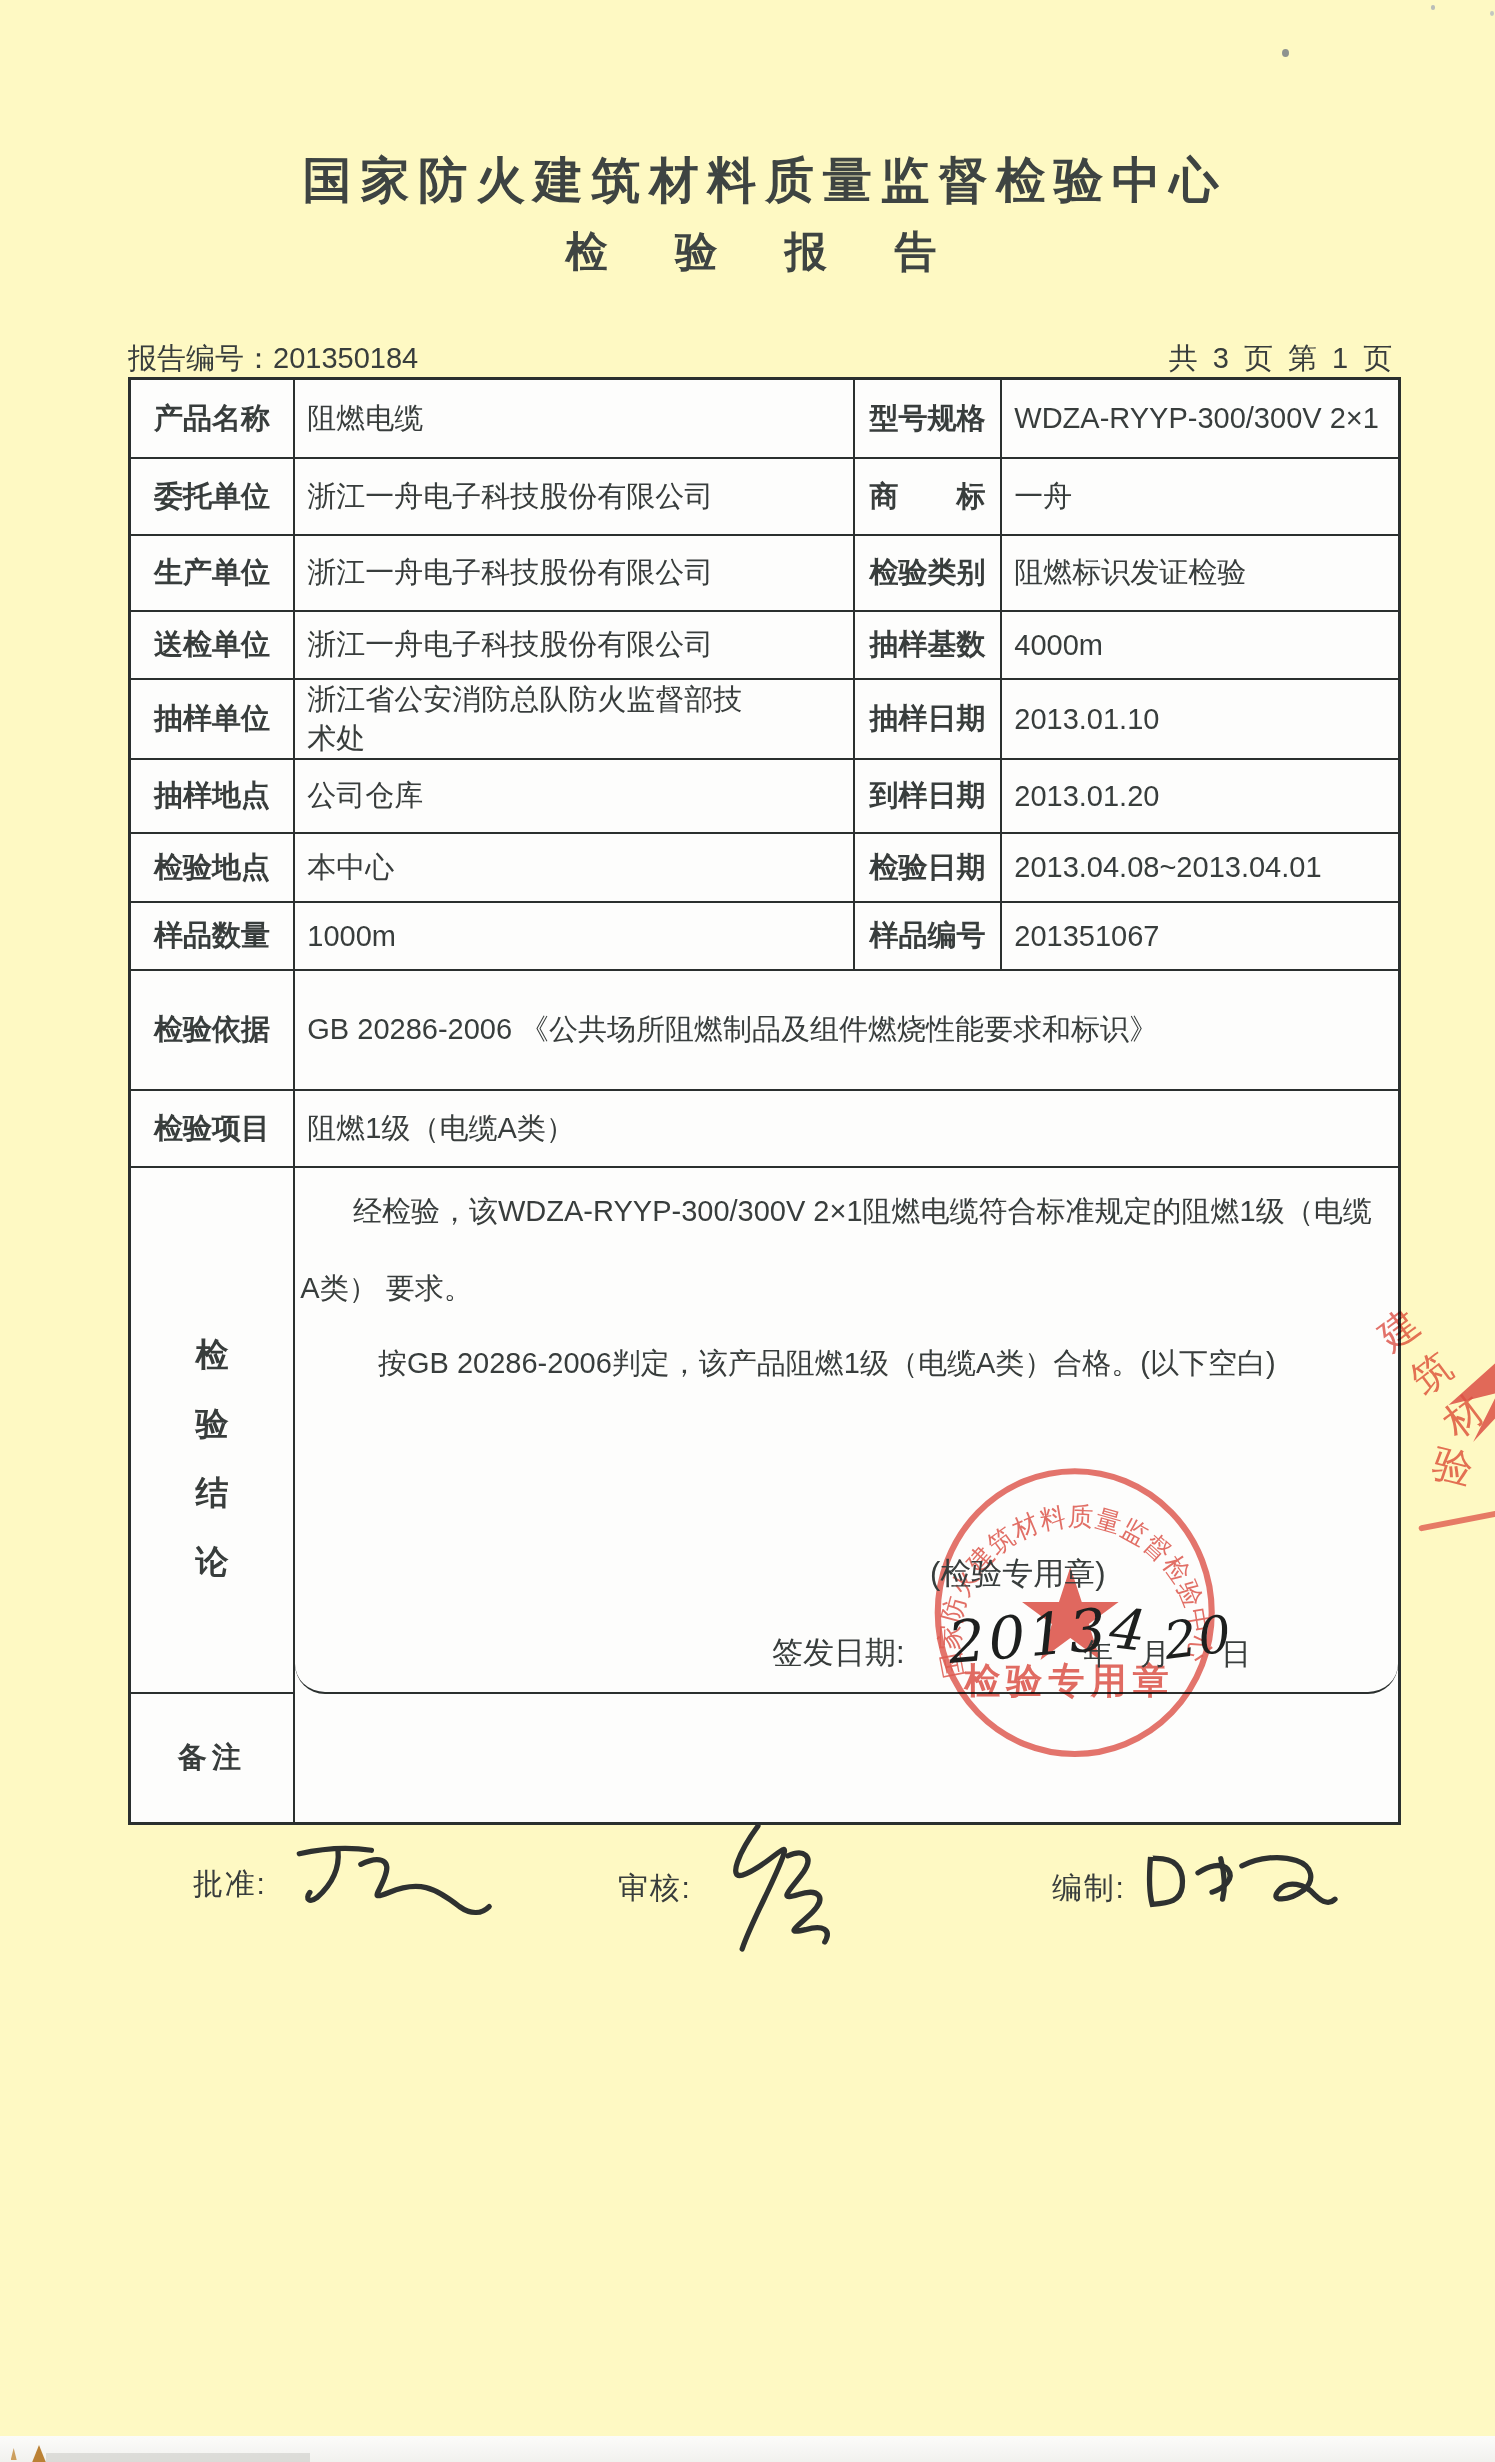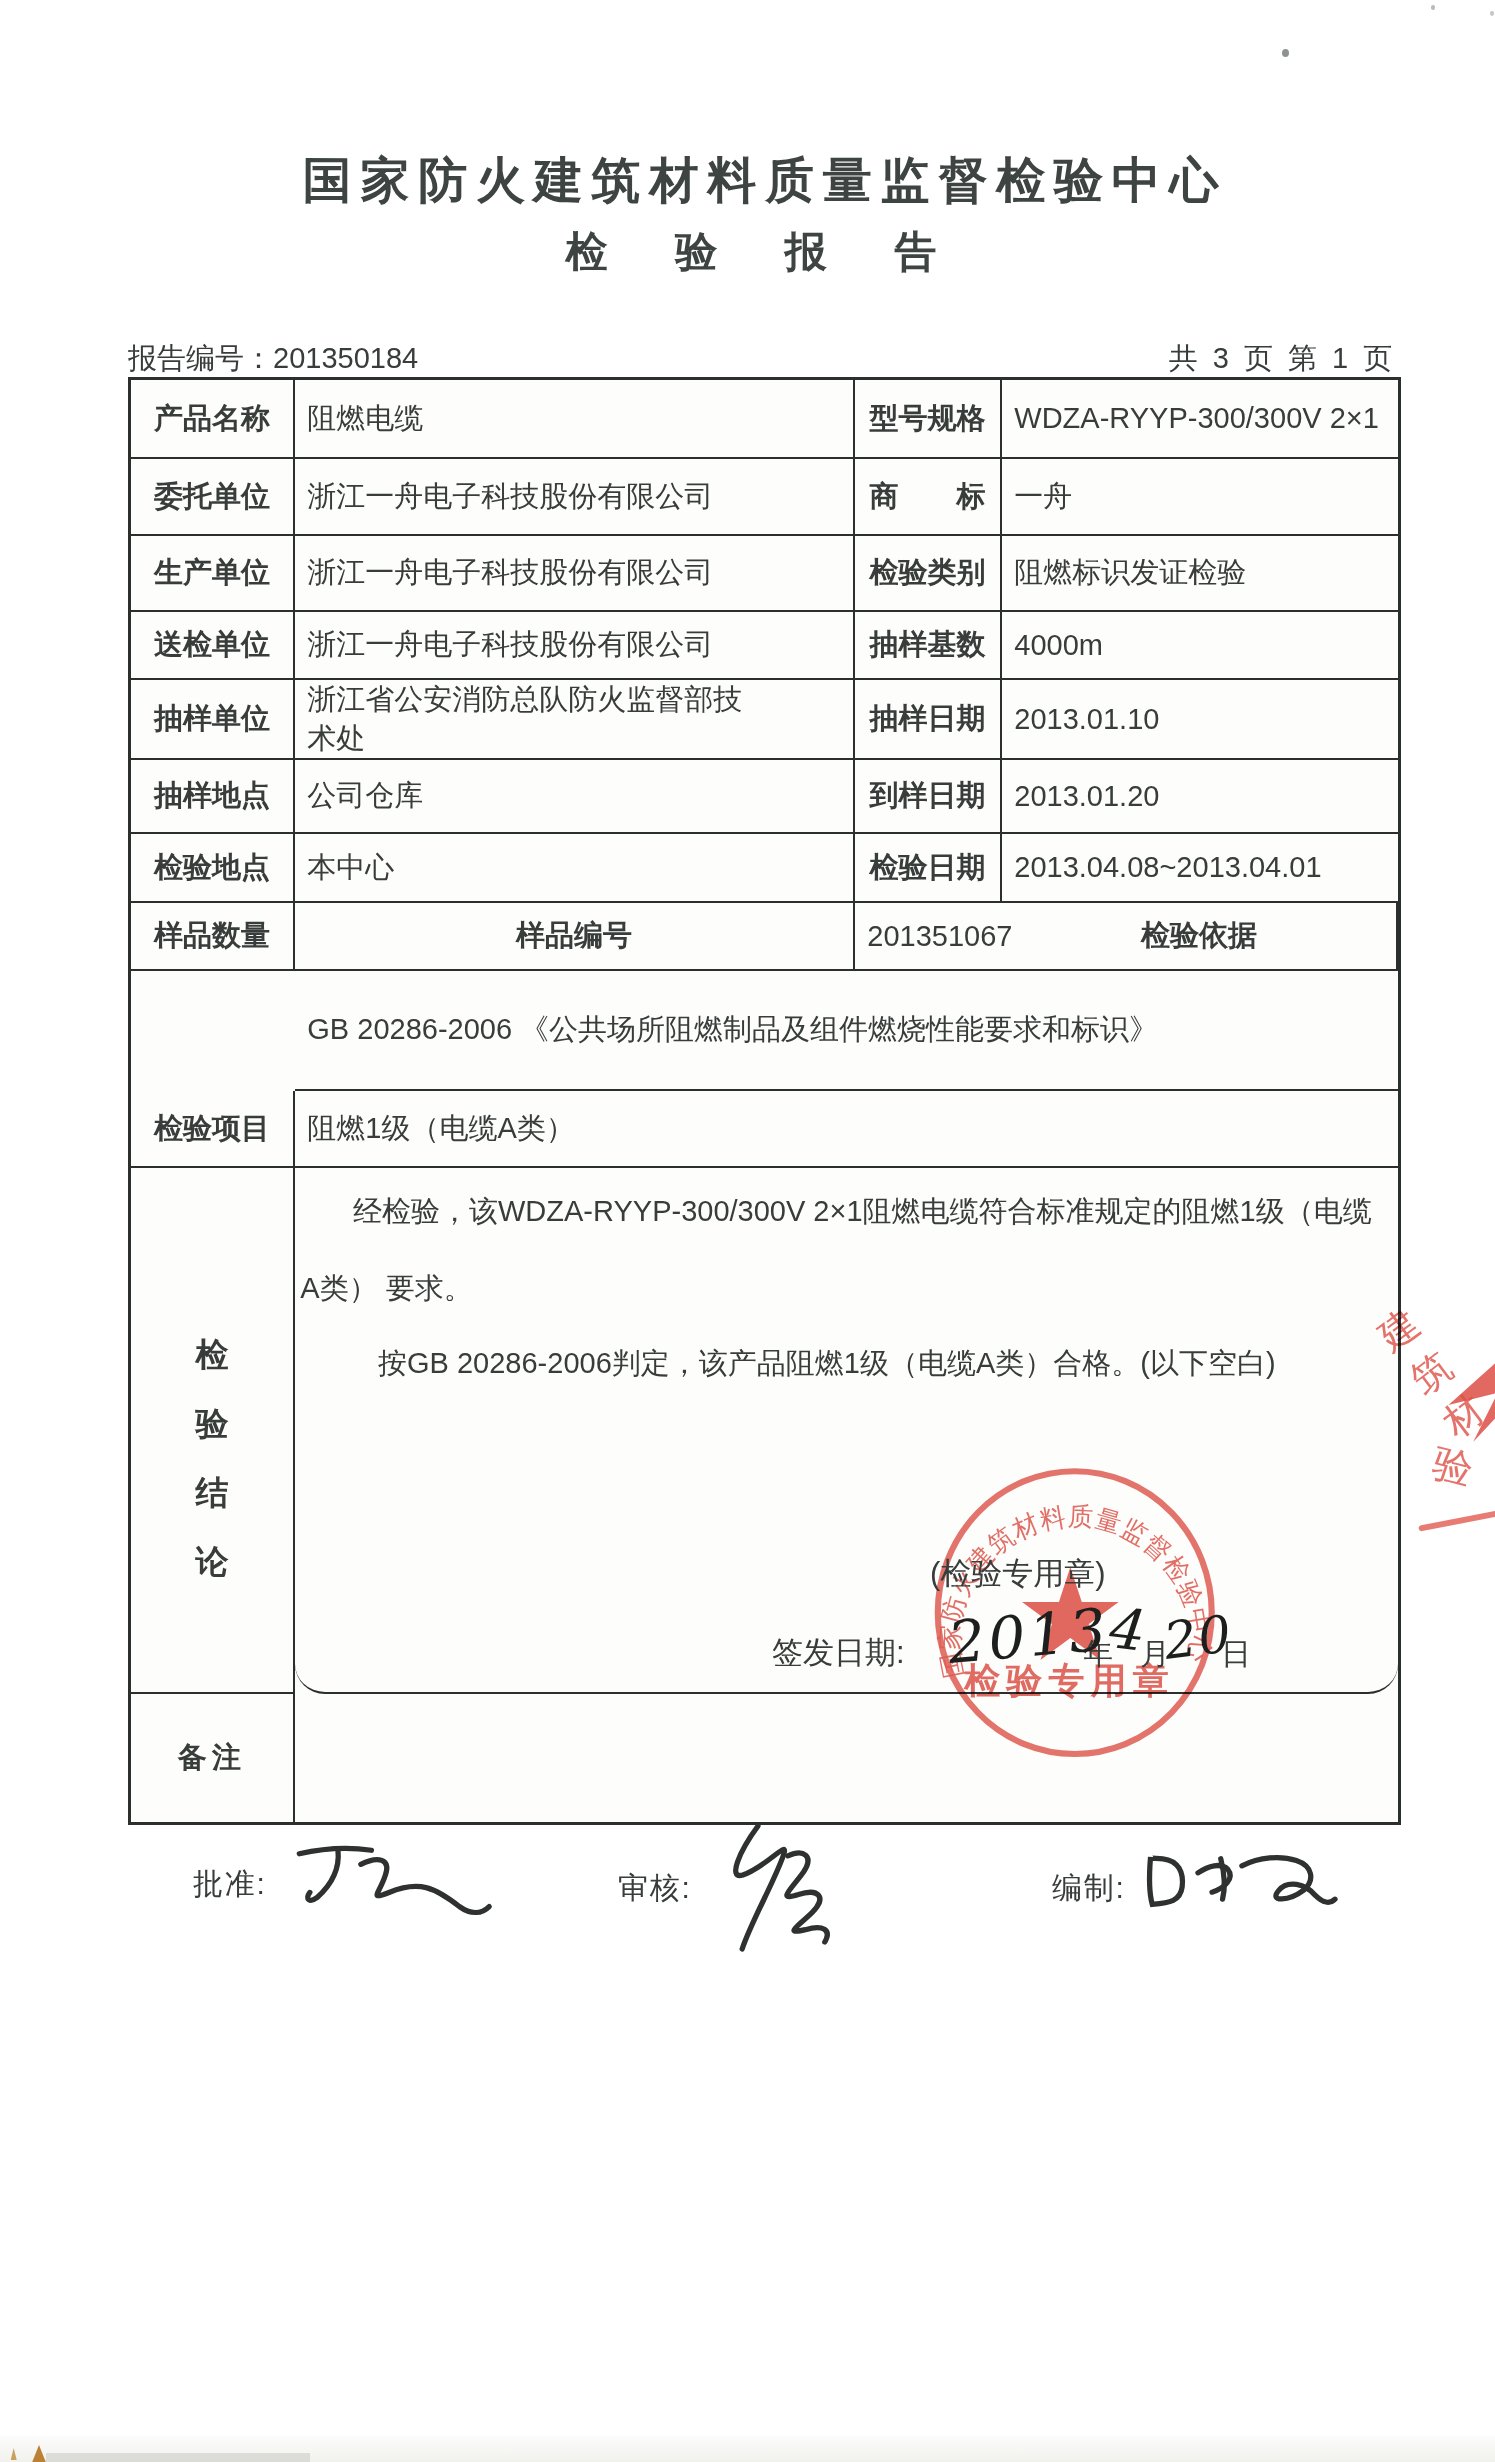--- a/index.html
+++ b/index.html
@@ -1,19 +1,19 @@
 <!DOCTYPE html>
 <html style="font-size:14px"><head>
 <meta charset="utf-8">
 <style>
   * { margin:0; padding:0; box-sizing:border-box; }
   html,body { width:1496px; height:2462px; }
   body { font-family:"Liberation Sans","DejaVu Sans",sans-serif; background:#e9e9e7; }
   .page { position:absolute; left:0; top:0; width:1496px; height:2462px;
-          background:#ffffff; overflow:hidden; color:#383d3c; }
+          background:#fef9c3; overflow:hidden; color:#383d3c; }
   
   .title1 { position:absolute; left:220px; top:148px; width:1090px; text-align:center;
             font-size:49px; font-weight:bold; letter-spacing:8.8px; color:#3e4442; }
   .title2 { position:absolute; left:220px; top:224px; width:1090px; text-align:center;
             font-size:42px; font-weight:bold; letter-spacing:28px; color:#3e4442; }
   .meta   { position:absolute; left:128px; top:339px; width:1273px; font-size:29px; }
   .meta .pg { position:absolute; right:5.3px; top:0; letter-spacing:3.5px; }
   
   .tbl { position:absolute; left:128px; top:377px; width:1273px;
          border:3.5px solid #2b302f; display:grid;
@@ -118,20 +118,21 @@
     <div class="cell val">公司仓库</div>
     <div class="cell lab">到样日期</div>
     <div class="cell val last-col">2013.01.20</div>
 
     <div class="cell lab">检验地点</div>
     <div class="cell val">本中心</div>
     <div class="cell lab">检验日期</div>
     <div class="cell val last-col">2013.04.08~2013.04.01</div>
 
     <div class="cell lab">样品数量</div>
+    <div class="cell val">1000m</div>
     <div class="cell lab">样品编号</div>
     <div class="cell val last-col">201351067</div>
 
     <div class="cell lab">检验依据</div>
     <div class="cell val wide last-col">GB 20286-2006 《公共场所阻燃制品及组件燃烧性能要求和标识》</div>
 
     <div class="cell lab">检验项目</div>
     <div class="cell val wide last-col">阻燃1级（电缆A类）</div>
 
     <div class="cell lab">

